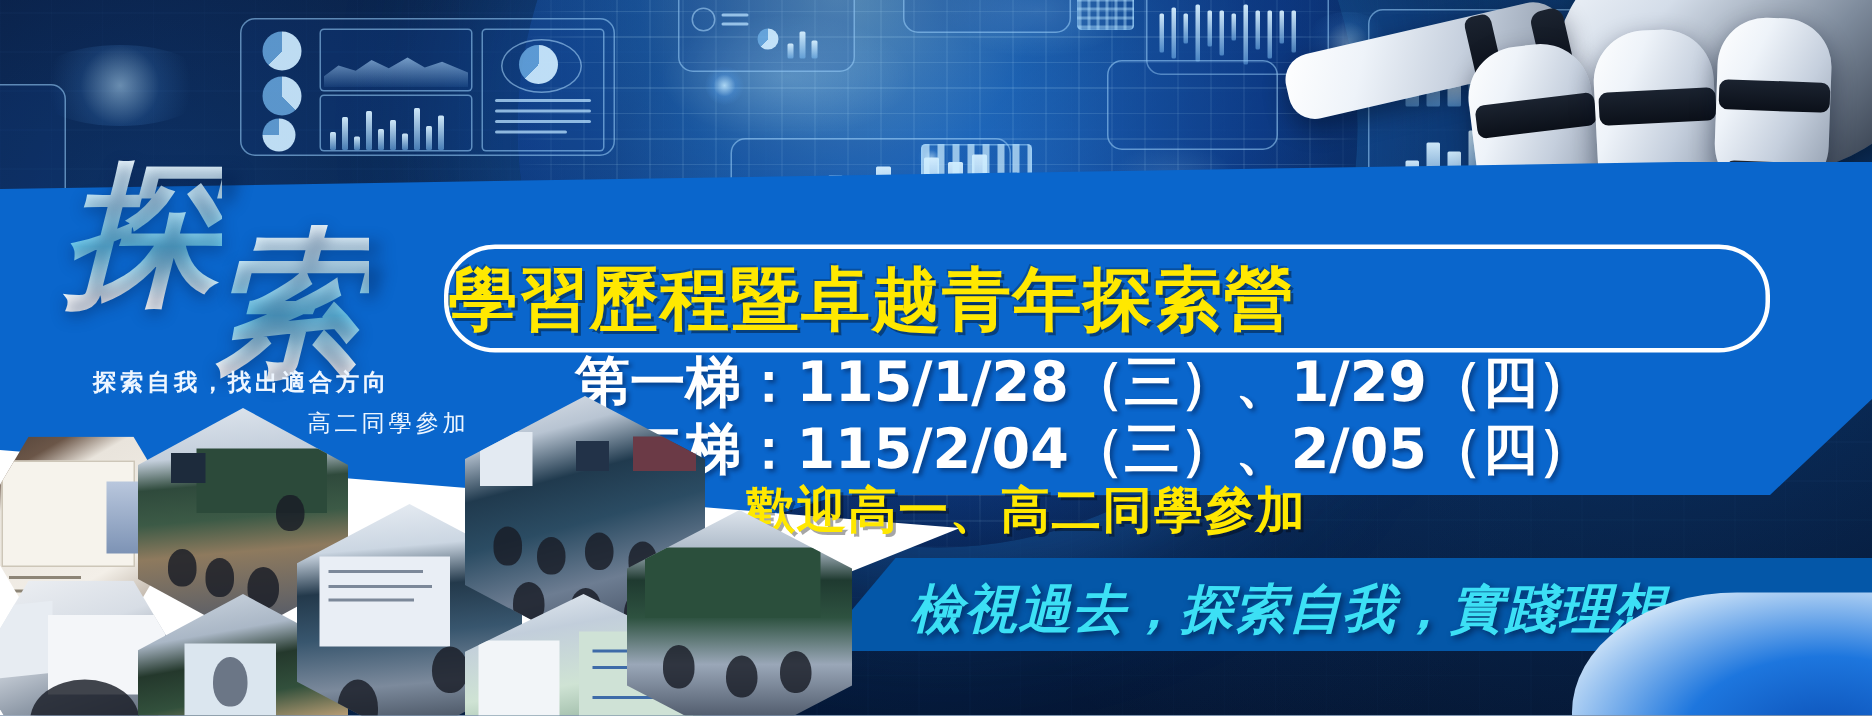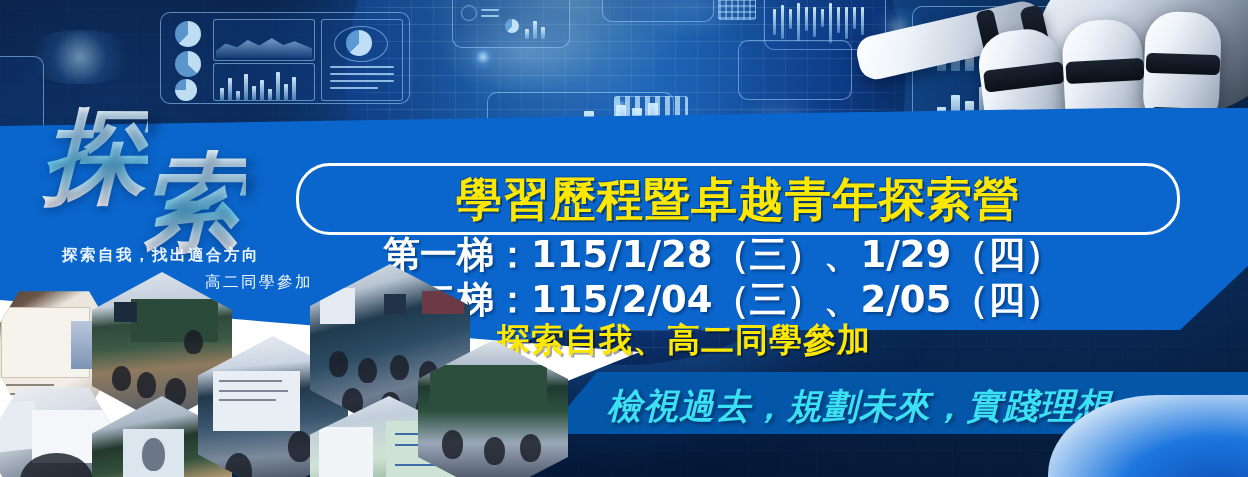--- a/index.html
+++ b/index.html
@@ -114,21 +114,21 @@
     position:absolute;color:#eef6ff;font-size:15.5px;letter-spacing:2.5px;
     font-family:"DejaVu Serif","Liberation Serif",serif;line-height:1.55;white-space:nowrap;
   }
   .sub-1{left:62px;top:243px;font-weight:bold;}
   .sub-2{left:205px;top:270px;}
 
   
   .pill{
     position:absolute;left:296px;top:163px;width:878px;height:66px;
     border:3px solid #ffffff;border-radius:34px;
-    display:flex;align-items:center;justify-content:center;
+    display:flex;align-items:center;justify-content:flex-start;
   }
   .pill-text{
     font-family:"DejaVu Sans","Liberation Sans",sans-serif;
     font-weight:700;font-size:46px;color:#ffe800;letter-spacing:1px;white-space:nowrap;
     text-shadow:2px 2px 0 rgba(0,0,0,.38), -1px -1px 0 rgba(0,0,0,.22);
     line-height:1;
   }
 
   
   .dates{position:absolute;left:372px;top:232px;width:790px;margin-left:11px;}
@@ -329,24 +329,24 @@
 
   <div class="pill">
     <div class="pill-text">學習歷程暨卓越青年探索營</div>
   </div>
 
   <div class="dates">
     <div class="date-row">第一梯：115/1/28（三）、1/29（四）</div>
     <div class="date-row">第二梯：115/2/04（三）、2/05（四）</div>
   </div>
 
-  <div class="welcome">探索自我、高二同學參加</div>
+  <div class="welcome">歡迎高一、高二同學參加</div>
 
   <div class="tagband"></div>
-  <div class="tagtext">檢視過去，規劃未來，實踐理想</div>
+  <div class="tagtext">檢視過去，探索自我，實踐理想</div>
   <div class="corner-blob"></div>
 
   <div class="collage">
 
     <div class="hex" style="left:-16px;top:2px;width:140px;height:120px;">
       <div class="ph ph-poster">
         <div class="card"></div>
         <div class="city"></div>
         <div class="ln" style="top:78%;"></div>
         <div class="ln" style="top:86%;width:28%;"></div>

